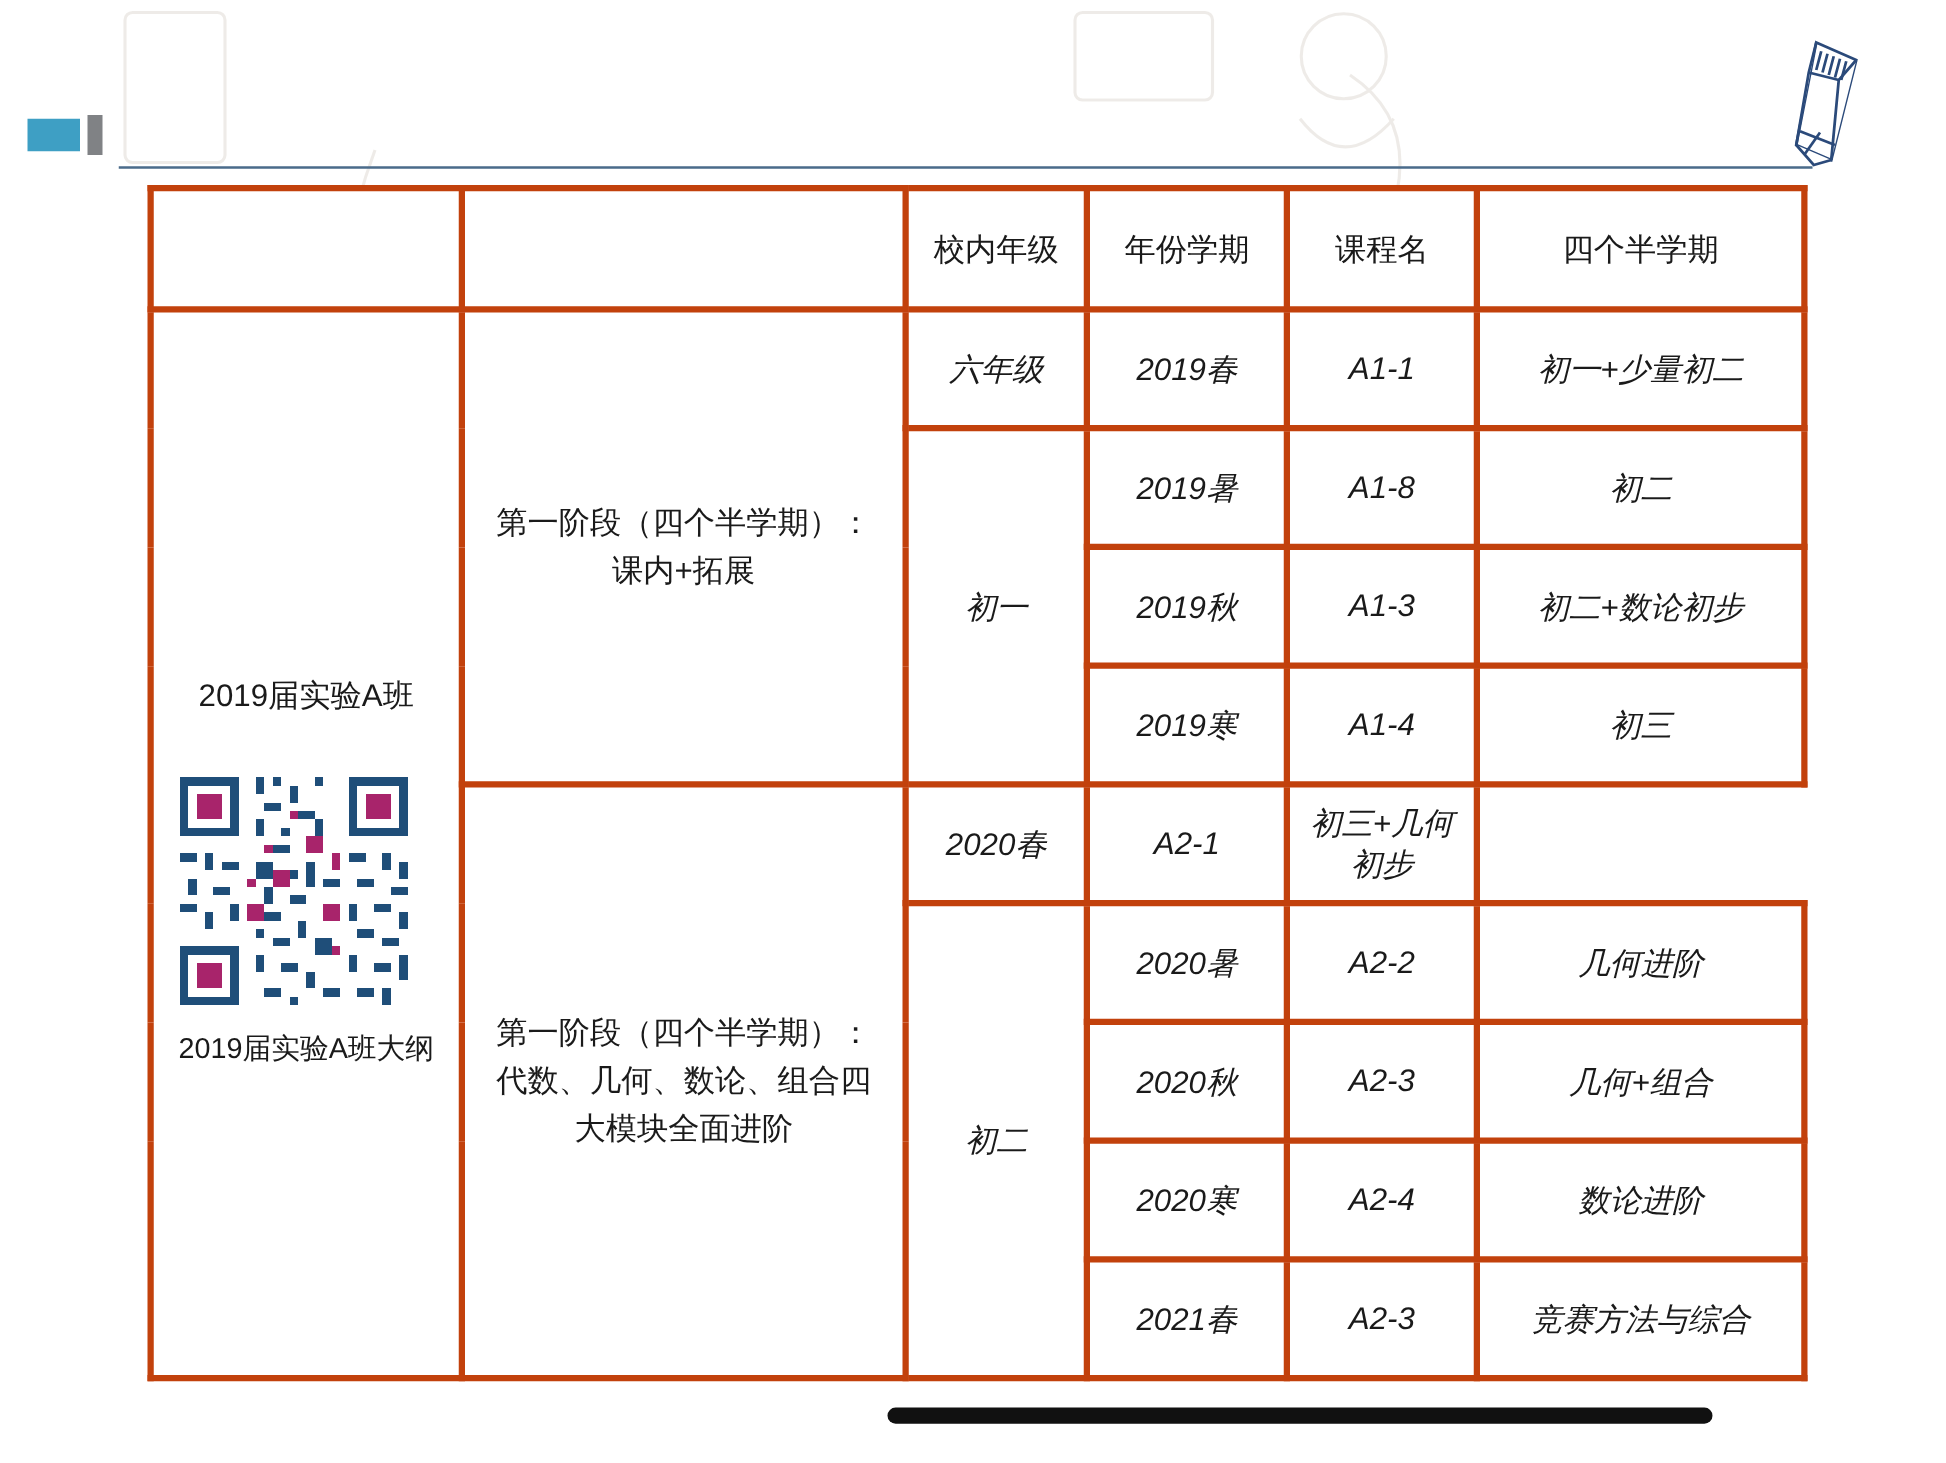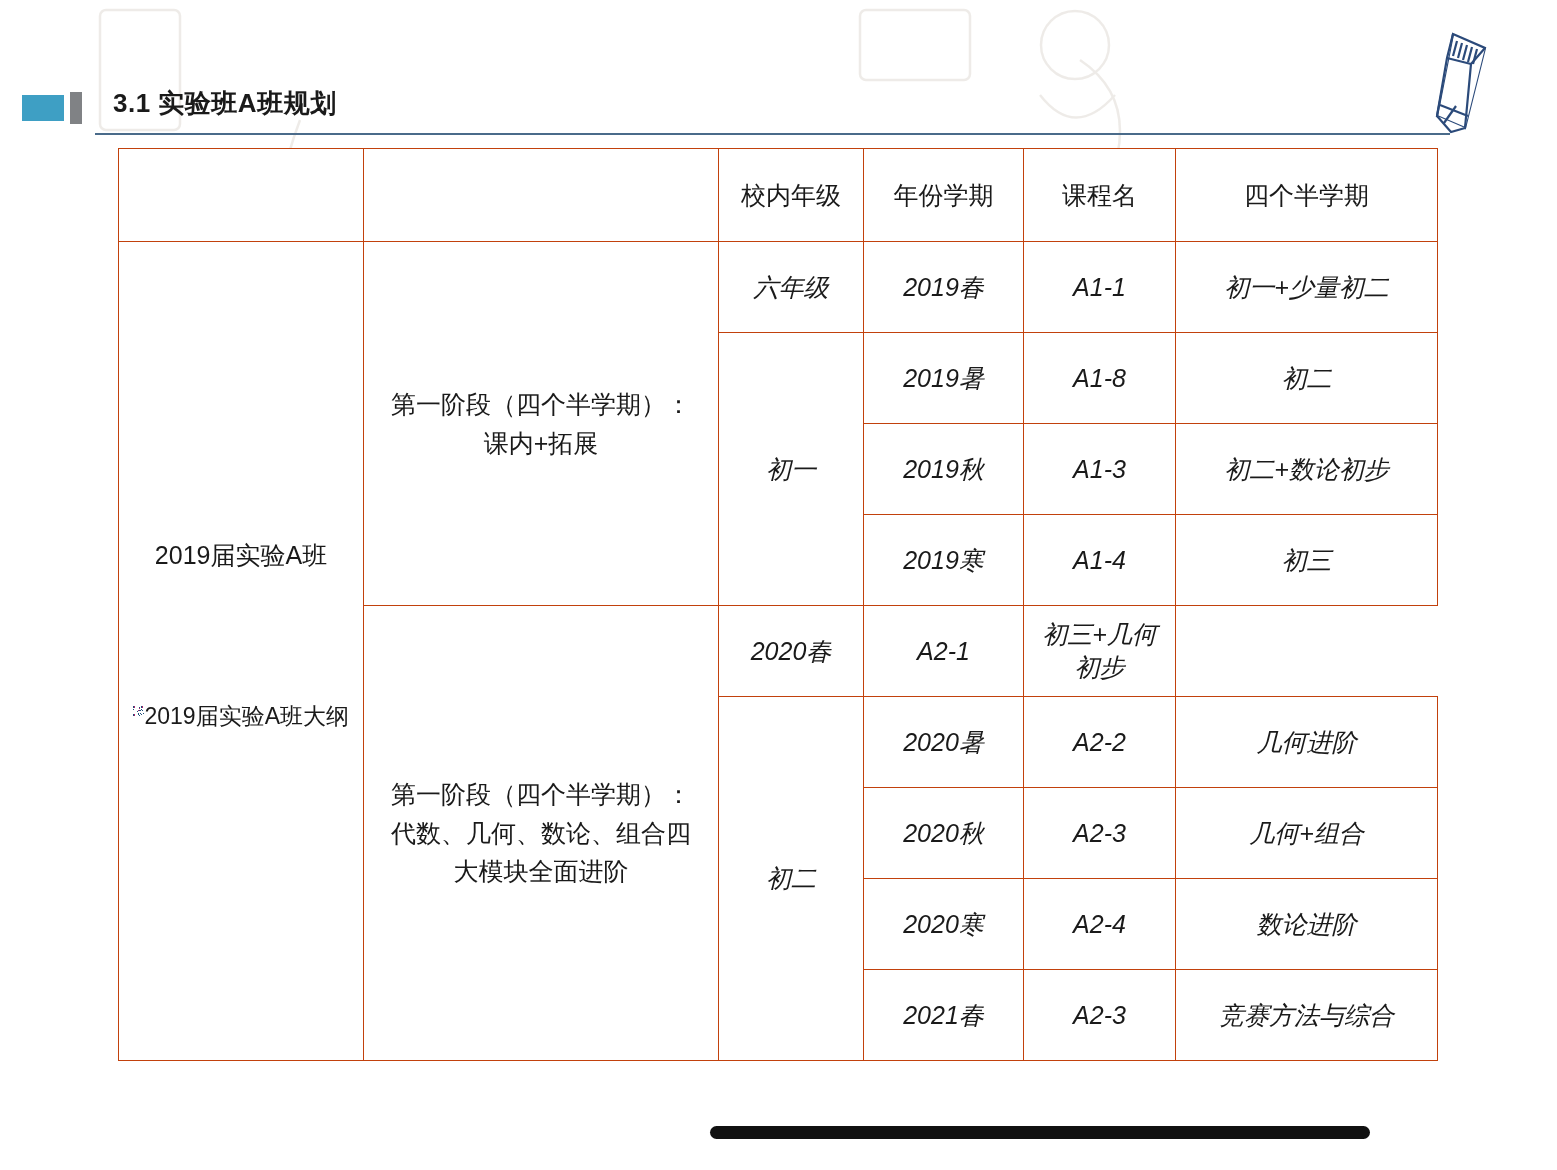--- a/index.html
+++ b/index.html
@@ -84,21 +84,21 @@
     left: 118px;
     top: 148px;
     z-index: 2;
   }
   table.plan {
     border-collapse: collapse;
     table-layout: fixed;
     background: transparent;
   }
   table.plan td {
-    border: 1px solid #c2410c;
+    border: 5px solid #c2410c;
     font-size: 25px;
     color: #1a1a1a;
     text-align: center;
     vertical-align: middle;
     padding: 0 6px;
     background: #ffffff;
   }
   .col-class   { width: 236px; }
   .col-stage   { width: 355px; }
   .col-grade   { width: 145px; }
@@ -133,22 +133,21 @@
   }
   td.classname {
     line-height: 1.5;
     padding: 0 6px;
   }
 
   
   .qr-block {
     margin-top: 22px;
     display: flex;
-    flex-direction: row;
-    align-items: center;
+    flex-direction: column;
     background: #ffffff;
     padding: 10px 8px 6px 8px;
     width: 216px;
     margin-left: auto;
     margin-right: auto;
   }
   .qr-img {
     width: 196px;
     height: 196px;
     display: block;
@@ -200,21 +199,20 @@
     <path d="M1200 760 q90 -30 130 60 q40 90 -60 130"></path>
     <path d="M120 900 q90 40 60 140"></path>
     <circle cx="1075" cy="45" r="34"></circle>
     <path d="M1040 95 q35 45 75 0"></path>
   </g>
 </svg>
 
 <div class="slide-header">
   <div class="header-sq-blue"></div>
   <div class="header-sq-gray"></div>
-  <div class="header-title">3.1 实验班A班规划</div>
   <div class="header-rule"></div>
 </div>
 
 <svg class="pencil-icon" viewBox="0 0 90 110">
   <g stroke="#2b4a7a" stroke-width="2.2" fill="#ffffff">
     <path d="M30 6 L62 20 L42 100 L14 88 Z"></path>
     <path d="M30 6 L24 30 L14 88"></path>
     <path d="M62 20 L48 36 L42 100"></path>
     <path d="M24 30 L48 36"></path>
     <path d="M17 77 L45 88"></path>

